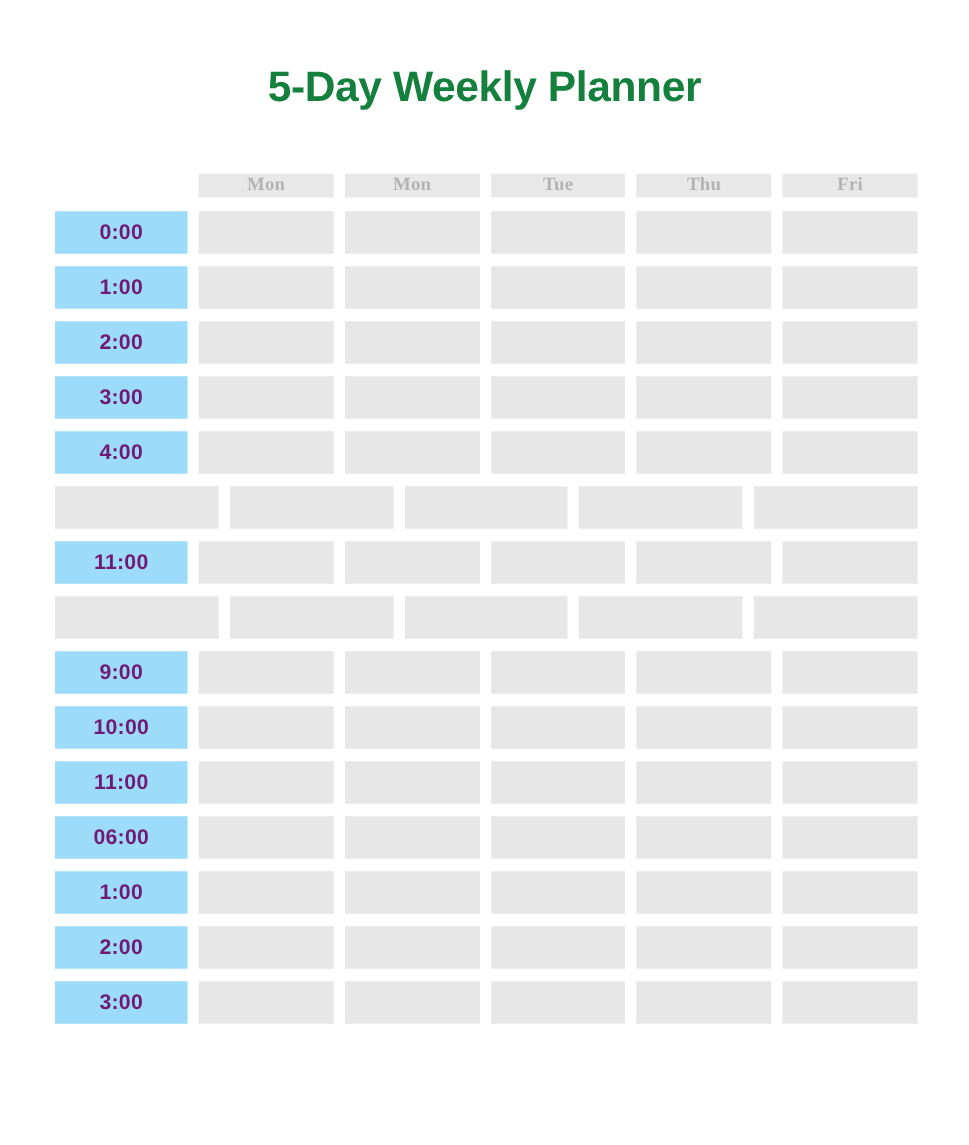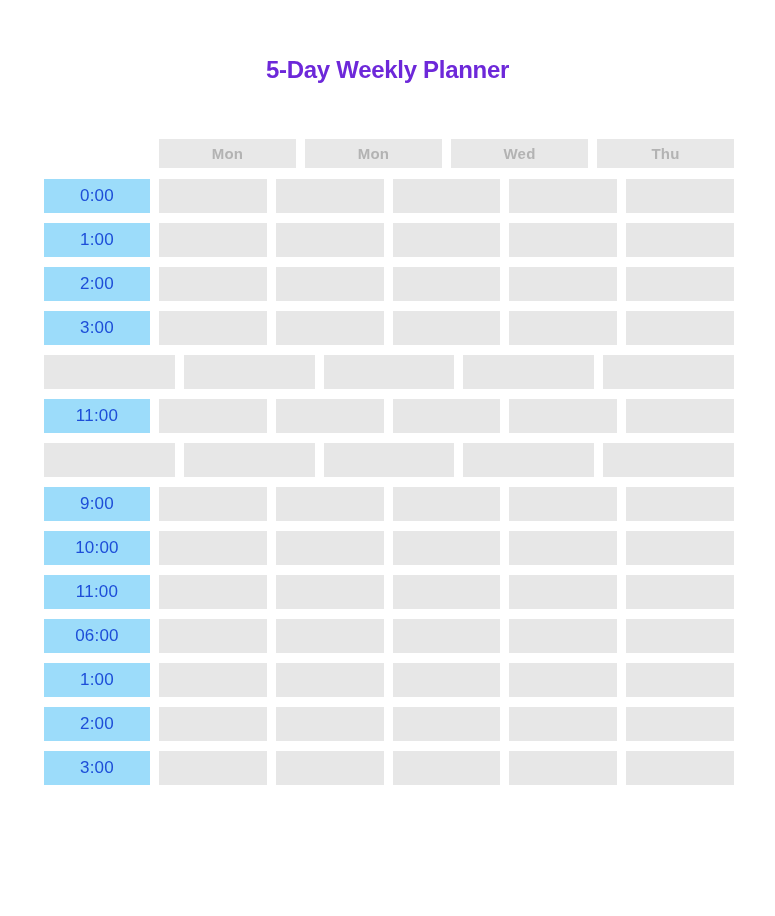--- a/index.html
+++ b/index.html
@@ -14,40 +14,41 @@
     overflow: hidden;
     position: relative;
   }
 
   #page-title {
     position: absolute;
     left: 0;
     top: 48px;
     width: 775px;
     text-align: center;
-    font-size: 24px;
+    font-size: 34px;
     font-weight: bold;
     letter-spacing: -0.3px;
-    color: #6d28d9;
+    color: #15803d;
     line-height: 44px;
     white-space: nowrap;
   }
 
   #planner-grid {
     position: absolute;
     left: 44px;
     top: 139px;
     width: 690px;
   }
 
   
   .header-row {
     display: flex;
-    height: 29px;
+    height: 19px;
     margin-bottom: 11px;
+    font-family: Liberation Serif, serif;
   }
   .time-col-spacer {
     width: 106px;
     flex: 0 0 106px;
     margin-right: 9px;
   }
   .day-header {
     flex: 1 1 0;
     background: #e8e8e8;
     margin-right: 9px;
@@ -71,22 +72,22 @@
 
   .time-label {
     width: 106px;
     flex: 0 0 106px;
     margin-right: 9px;
     background: #9cdcfa;
     display: flex;
     align-items: center;
     justify-content: center;
     font-size: 17px;
-    font-weight: normal;
-    color: #1d4ed8;
+    font-weight: bold;
+    color: #701a75;
     letter-spacing: 0.2px;
   }
 
   .slot-cell {
     flex: 1 1 0;
     background: #e7e7e7;
     margin-right: 9px;
   }
   .slot-cell:last-child { margin-right: 0; }
 </style>
@@ -95,22 +96,23 @@
 
 <div id="page-title">5-Day Weekly Planner</div>
 
 <div id="planner-grid">
 
   <div class="header-row">
     <div class="time-col-spacer"></div>
 
   <div class="day-header">Mon</div>
       <div class="day-header">Mon</div>
-      <div class="day-header">Wed</div>
+      <div class="day-header">Tue</div>
       <div class="day-header">Thu</div>
+      <div class="day-header">Fri</div>
     </div>
 
 <div class="time-row">
       <div class="time-label">0:00</div>
       <div class="slot-cell"></div>
       <div class="slot-cell"></div>
       <div class="slot-cell"></div>
       <div class="slot-cell"></div>
       <div class="slot-cell"></div>
     </div>
@@ -132,20 +134,28 @@
     </div>
     <div class="time-row">
       <div class="time-label">3:00</div>
       <div class="slot-cell"></div>
       <div class="slot-cell"></div>
       <div class="slot-cell"></div>
       <div class="slot-cell"></div>
       <div class="slot-cell"></div>
     </div>
     <div class="time-row">
+      <div class="time-label">4:00</div>
+      <div class="slot-cell"></div>
+      <div class="slot-cell"></div>
+      <div class="slot-cell"></div>
+      <div class="slot-cell"></div>
+      <div class="slot-cell"></div>
+    </div>
+    <div class="time-row">
       <div class="slot-cell"></div>
       <div class="slot-cell"></div>
       <div class="slot-cell"></div>
       <div class="slot-cell"></div>
       <div class="slot-cell"></div>
     </div>
     <div class="time-row">
       <div class="time-label">11:00</div>
       <div class="slot-cell"></div>
       <div class="slot-cell"></div>

